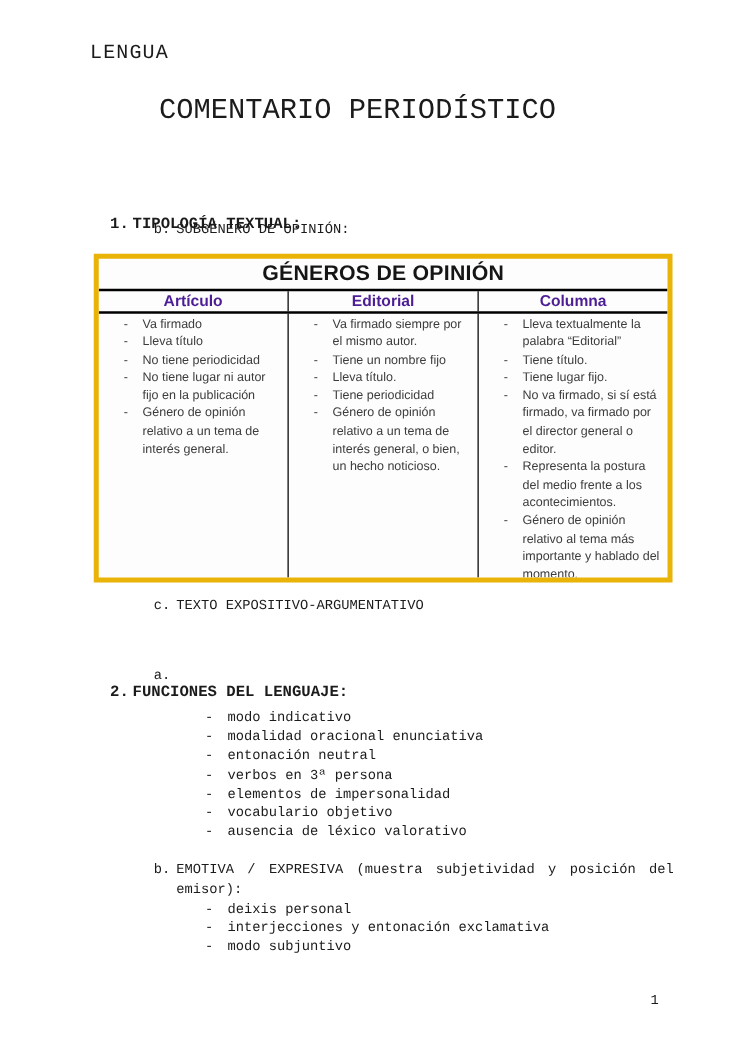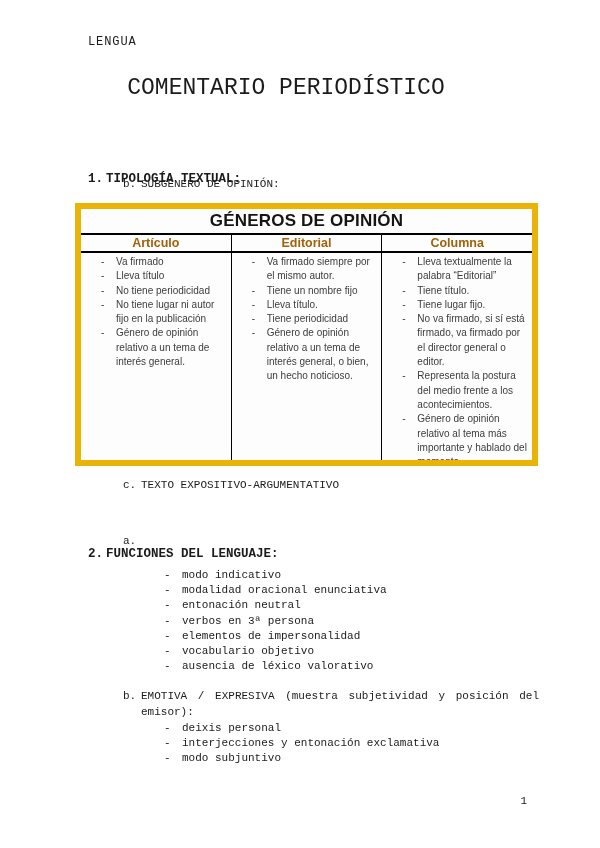--- a/index.html
+++ b/index.html
@@ -7,22 +7,22 @@
     position:relative;
     width:600px;height:848px;
     background:#ffffff;
     font-family:"Liberation Mono","DejaVu Sans Mono",monospace;
     color:#1b1b1b;
     overflow:hidden;
   }
   .abs{position:absolute;}
   
   .corner{
-    left:88px;top:36px;
-    font-size:12px;letter-spacing:0.9px;line-height:13px;
+    left:72px;top:36px;
+    font-size:16px;letter-spacing:0.9px;line-height:13px;
   }
   
   .doc-title{
     left:0;top:74px;width:572px;
     text-align:center;
     font-size:23px;font-weight:400;line-height:28px;
     letter-spacing:0px;
     white-space:nowrap;
   }
   
@@ -51,21 +51,21 @@
   .dash-item .dash{flex:none;width:18px;}
   
   .page-num{
     top:793px;left:0;width:527px;text-align:right;
     font-size:11px;line-height:16px;
   }
   
   .gtable{
     left:75px;top:203px;width:463px;height:263px;
     box-sizing:border-box;
-    border:6px solid #eab308;
+    border:4px solid #eab308;
     background:#fdfdfd;
     font-family:"Liberation Sans","DejaVu Sans",sans-serif;
     display:flex;flex-direction:column;
     filter:blur(0.3px);
     overflow:hidden;
   }
   .ttitle{
     flex:none;
     line-height:24px;height:24px;
     text-align:center;
@@ -74,21 +74,21 @@
     letter-spacing:0.2px;
   }
   .thead{
     flex:none;display:flex;
     border-bottom:2px solid #000;
   }
   .thcell{
     flex:1 1 0;min-width:0;
     line-height:16px;height:16px;
     text-align:center;
-    font-size:12.5px;font-weight:700;color:#a16207;
+    font-size:12.5px;font-weight:700;color:#4c1d95;
     border-left:1px solid #000;
   }
   .thead .thcell:first-child{border-left:none;}
   .tbody{flex:1;display:flex;min-height:0;}
   .tcol{
     flex:1 1 0;min-width:0;
     border-left:1px solid #000;
     padding:2px 4px 0 0;
     box-sizing:border-box;
     color:#3c3c3c;

